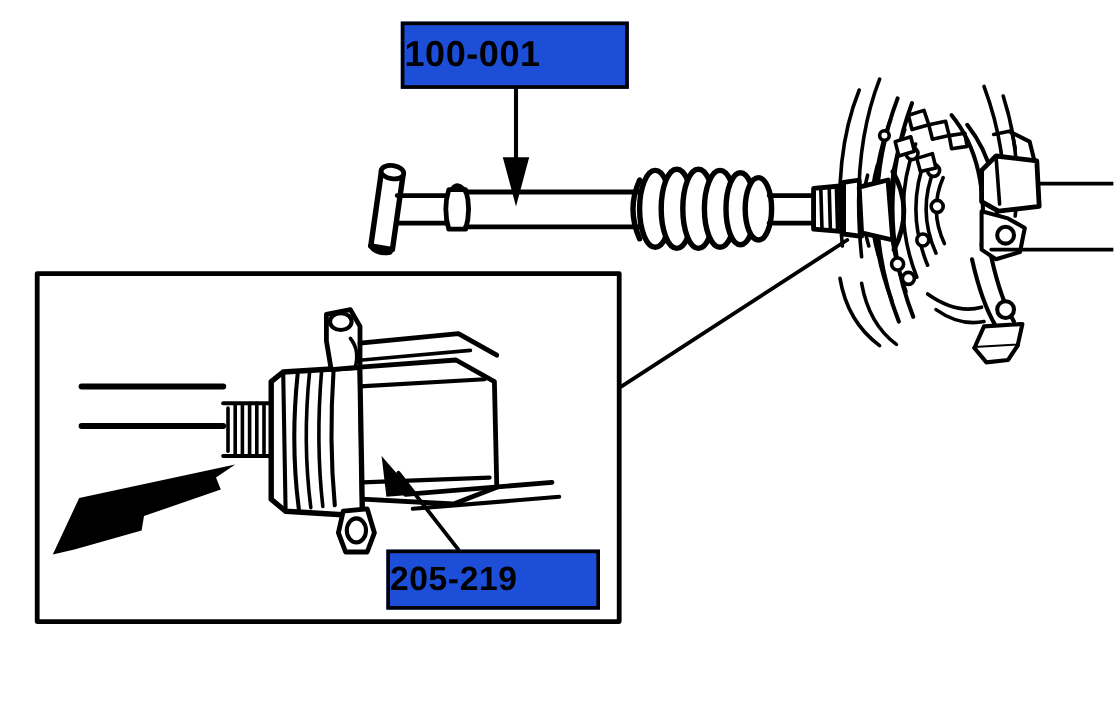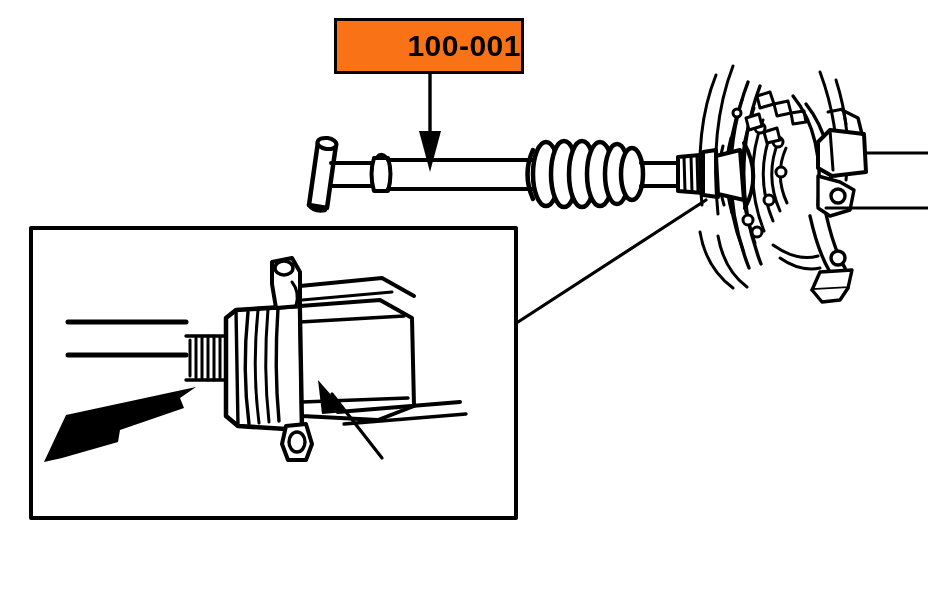--- a/index.html
+++ b/index.html
@@ -20,25 +20,25 @@
   #artwork {
     position: absolute;
     left: 0;
     top: 0;
     width: 928px;
     height: 592px;
   }
   .callout-box {
     position: absolute;
     box-sizing: border-box;
-    background: #f97316;
+    background: #1d4ed8;
     border: 3px solid #000000;
     display: flex;
     align-items: center;
-    justify-content: flex-end;
+    justify-content: flex-start;
   }
   .callout-text {
     font-family: "Liberation Sans", sans-serif;
     font-weight: bold;
     font-size: 30px;
     letter-spacing: 0.5px;
     color: #000000;
     white-space: nowrap;
   }
   #callout-tool {
@@ -263,15 +263,18 @@
           <polygon points="318,380 346,412 322,414" fill="#000000" stroke="none"></polygon>
         </g>
       </g>
     </g>
   </svg>
 
   <div class="callout-box" id="callout-tool">
     <span class="callout-text">100-001</span>
   </div>
 
+  <div class="callout-box" id="callout-part">
+    <span class="callout-text">205-219</span>
+  </div>
 
 
 </div>
 
 </body></html>

